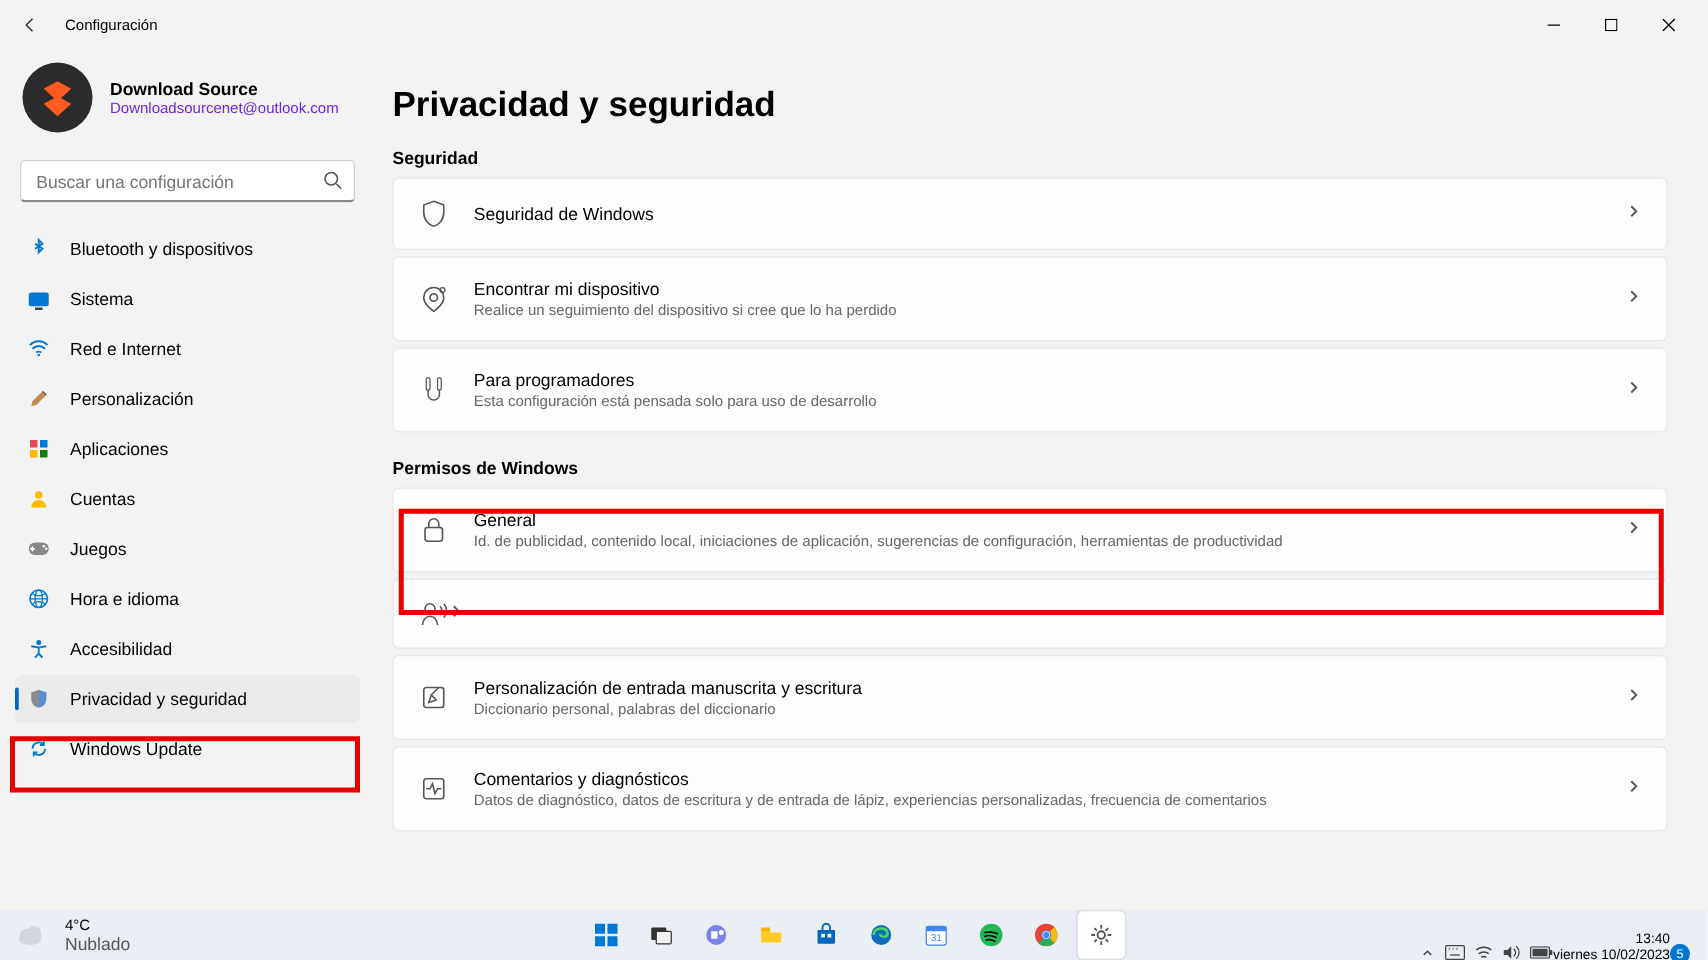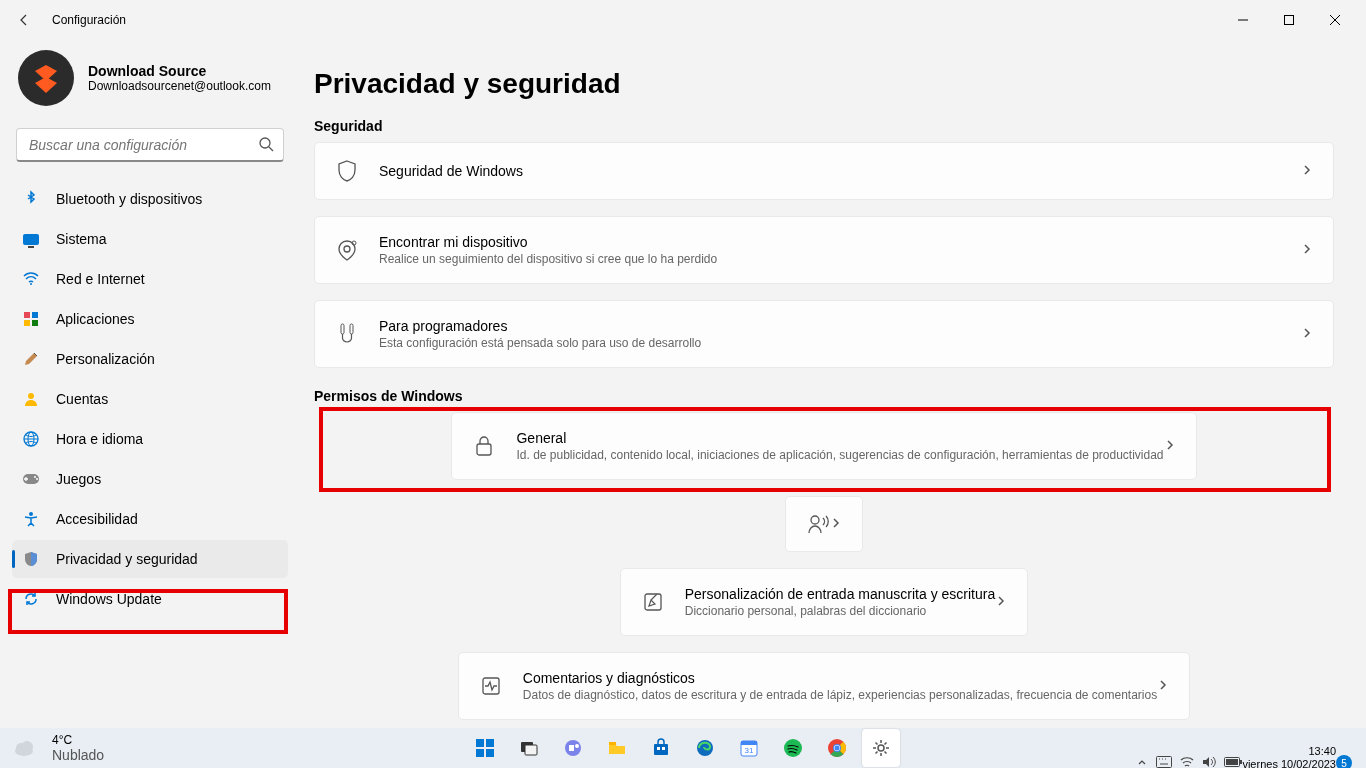--- a/index.html
+++ b/index.html
@@ -15,44 +15,44 @@
 
 .app-body { display: flex; height: 690px; }
 .sidebar { width: 300px; padding: 0 12px; }
 .content { flex: 1; padding: 0 32px 0 14px; overflow-y: auto; }
 
 
 .user-card { display: flex; align-items: center; padding: 10px 6px 16px; }
 .avatar { width: 56px; height: 56px; border-radius: 50%; background: #2b2b2b; display: flex; align-items: center; justify-content: center; }
 .user-info { margin-left: 14px; }
 .user-name { font-size: 14px; font-weight: 600; }
-.user-email { font-size: 12px; color: #000000; }
+.user-email { font-size: 12px; color: #6d28d9; }
 
 
 .search-box { position: relative; margin: 6px 4px 18px; }
-.search-input { width: 100%; height: 34px; border: 1px solid #d0d0d0; border-bottom: 2px solid #888; border-radius: 4px; padding: 0 36px 0 12px; font-size: 14px; background: #fff; font-style: italic; }
+.search-input { width: 100%; height: 34px; border: 1px solid #d0d0d0; border-bottom: 2px solid #888; border-radius: 4px; padding: 0 36px 0 12px; font-size: 14px; background: #fff; }
 .search-icon { position: absolute; right: 10px; top: 8px; color: #555; }
 
 
 .nav-list { list-style: none; }
 .nav-item { display: flex; align-items: center; height: 38px; padding: 0 10px; border-radius: 5px; cursor: pointer; position: relative; margin-bottom: 2px; }
 .nav-item.active::before { content: ''; position: absolute; left: 0; top: 10px; bottom: 10px; width: 3px; background: #0067c0; border-radius: 2px; }
 .nav-item.active { background: #eaeaea; }
 .nav-icon { width: 18px; height: 18px; margin-right: 16px; display: flex; align-items: center; justify-content: center; font-size: 14px; }
 .nav-label { font-size: 14px; }
 
 
 .highlight-red { border: 4px solid #e60000; }
 .sidebar-highlight { position: absolute; left: 8px; top: 589px; width: 280px; height: 45px; pointer-events: none; }
 .content-highlight { position: absolute; left: 319px; top: 407px; width: 1012px; height: 85px; pointer-events: none; }
 
 
 .page-title { font-size: 28px; font-weight: 600; margin: 28px 0 18px; }
 .section-title { font-size: 14px; font-weight: 600; margin: 14px 0 8px; }
-.card-list { display: flex; flex-direction: column; gap: 16px; }
+.card-list { display: flex; flex-direction: column; gap: 5px; }
 .item-card { background: #fdfdfd; border: 1px solid #e8e8e8; border-radius: 5px; display: flex; align-items: center; padding: 17px 20px; cursor: pointer; }
 .item-card .ci { width: 24px; display:flex; justify-content:center; color:#333; }
 .item-text { margin-left: 20px; flex: 1; }
 .item-title { font-size: 14px; }
 .item-sub { font-size: 12px; color: #666; margin-top: 2px; }
 .chev { color: #555; }
 
 
 .taskbar { position: absolute; bottom: 0; left: 0; right: 0; height: 40px; background: #e9eef4; display: flex; align-items: center; }
 .weather-w { display: flex; align-items: center; gap: 16px; padding-left: 12px; }
@@ -144,71 +144,71 @@
             <svg width="16" height="14" viewBox="0 0 16 14">
               <path d="M1 4c4-4 10-4 14 0M3 7c3-3 7-3 10 0M6 10c1-1 3-1 4 0" stroke="#0078d4" fill="none" stroke-width="1.5"></path>
               <circle cx="8" cy="12" r="1" fill="#0078d4"></circle>
             </svg>
           </span>
           <span class="nav-label">Red e Internet</span>
         </li>
         <li class="nav-item">
           <span class="nav-icon">
             <svg width="16" height="16" viewBox="0 0 16 16">
+              <path d="M2 14l4-1 8-8-3-3-8 8z" fill="#c48a4f"></path>
+              <path d="M11 2l3 3" stroke="#555"></path>
+            </svg>
+          </span>
+          <span class="nav-label">Personalización</span>
+        </li>
+        <li class="nav-item">
+          <span class="nav-icon">
+            <svg width="16" height="16" viewBox="0 0 16 16">
               <rect x="1" y="1" width="6" height="6" fill="#e74856"></rect>
               <rect x="9" y="1" width="6" height="6" fill="#0078d4"></rect>
               <rect x="1" y="9" width="6" height="6" fill="#ffb900"></rect>
               <rect x="9" y="9" width="6" height="6" fill="#107c10"></rect>
             </svg>
           </span>
           <span class="nav-label">Aplicaciones</span>
         </li>
         <li class="nav-item">
           <span class="nav-icon">
             <svg width="16" height="16" viewBox="0 0 16 16">
-              <path d="M2 14l4-1 8-8-3-3-8 8z" fill="#c48a4f"></path>
-              <path d="M11 2l3 3" stroke="#555"></path>
-            </svg>
-          </span>
-          <span class="nav-label">Personalización</span>
-        </li>
-        <li class="nav-item">
-          <span class="nav-icon">
-            <svg width="16" height="16" viewBox="0 0 16 16">
               <circle cx="8" cy="5" r="3" fill="#ffb900"></circle>
               <path d="M2 15c0-4 3-6 6-6s6 2 6 6" fill="#ffb900"></path>
             </svg>
           </span>
           <span class="nav-label">Cuentas</span>
-        </li>
-        <li class="nav-item">
-          <span class="nav-icon">
-            <svg width="16" height="16" viewBox="0 0 16 16">
-              <circle cx="8" cy="8" r="7" fill="none" stroke="#0078d4" stroke-width="1.3"></circle>
-              <ellipse cx="8" cy="8" rx="3" ry="7" fill="none" stroke="#0078d4"></ellipse>
-              <line x1="1" y1="8" x2="15" y2="8" stroke="#0078d4"></line>
-              <path d="M3 4c3 2 7 2 10 0M3 12c3-2 7-2 10 0" stroke="#0078d4" fill="none"></path>
-            </svg>
-          </span>
-          <span class="nav-label">Hora e idioma</span>
         </li>
         <li class="nav-item">
           <span class="nav-icon">
             <svg width="18" height="12" viewBox="0 0 18 12">
               <rect x="1" y="1" width="16" height="10" rx="5" fill="#888"></rect>
               <circle cx="13" cy="4" r="1" fill="#fff"></circle>
               <circle cx="15" cy="6" r="1" fill="#fff"></circle>
               <path d="M4 4v4M2 6h4" stroke="#fff" stroke-width="1.3"></path>
             </svg>
           </span>
           <span class="nav-label">Juegos</span>
         </li>
         <li class="nav-item">
           <span class="nav-icon">
             <svg width="16" height="16" viewBox="0 0 16 16">
+              <circle cx="8" cy="8" r="7" fill="none" stroke="#0078d4" stroke-width="1.3"></circle>
+              <ellipse cx="8" cy="8" rx="3" ry="7" fill="none" stroke="#0078d4"></ellipse>
+              <line x1="1" y1="8" x2="15" y2="8" stroke="#0078d4"></line>
+              <path d="M3 4c3 2 7 2 10 0M3 12c3-2 7-2 10 0" stroke="#0078d4" fill="none"></path>
+            </svg>
+          </span>
+          <span class="nav-label">Hora e idioma</span>
+        </li>
+        <li class="nav-item">
+          <span class="nav-icon">
+            <svg width="16" height="16" viewBox="0 0 16 16">
               <circle cx="8" cy="3" r="2" fill="#0078d4"></circle>
               <path d="M2 6l6 1 6-1M8 7v5M8 12l-3 3M8 12l3 3" stroke="#0078d4" stroke-width="1.5" fill="none"></path>
             </svg>
           </span>
           <span class="nav-label">Accesibilidad</span>
         </li>
         <li class="nav-item active">
           <span class="nav-icon">
             <svg width="14" height="16" viewBox="0 0 14 16">
               <path d="M7 1l6 2v5c0 4-3 7-6 7S1 12 1 8V3z" fill="#8a8a8a"></path>
@@ -274,21 +274,21 @@
             <div class="item-text">
               <div class="item-title">Para programadores</div>
               <div class="item-sub">Esta configuración está pensada solo para uso de desarrollo</div>
             </div>
             <span class="chev"><svg width="12" height="12" viewBox="0 0 12 12">
                 <path d="M4 2l4 4-4 4" stroke="#555" fill="none" stroke-width="1.5"></path>
               </svg></span>
           </div>
         </div>
         <div class="section-title">Permisos de Windows</div>
-        <div class="card-list" style="margin-bottom: 20px; align-items: center;">
+        <div class="card-list" style="margin-bottom: 20px;">
           <div class="item-card">
             <span class="ci">
               <svg width="18" height="20" viewBox="0 0 18 20">
                 <rect x="2" y="8" width="14" height="11" rx="2" stroke="#555" fill="none" stroke-width="1.3"></rect>
                 <path d="M5 8V5a4 4 0 018 0v3" stroke="#555" fill="none" stroke-width="1.3"></path>
               </svg>
             </span>
             <div class="item-text">
               <div class="item-title">General</div>
               <div class="item-sub">Id. de publicidad, contenido local, iniciaciones de aplicación, sugerencias de configuración, herramientas de productividad</div>

